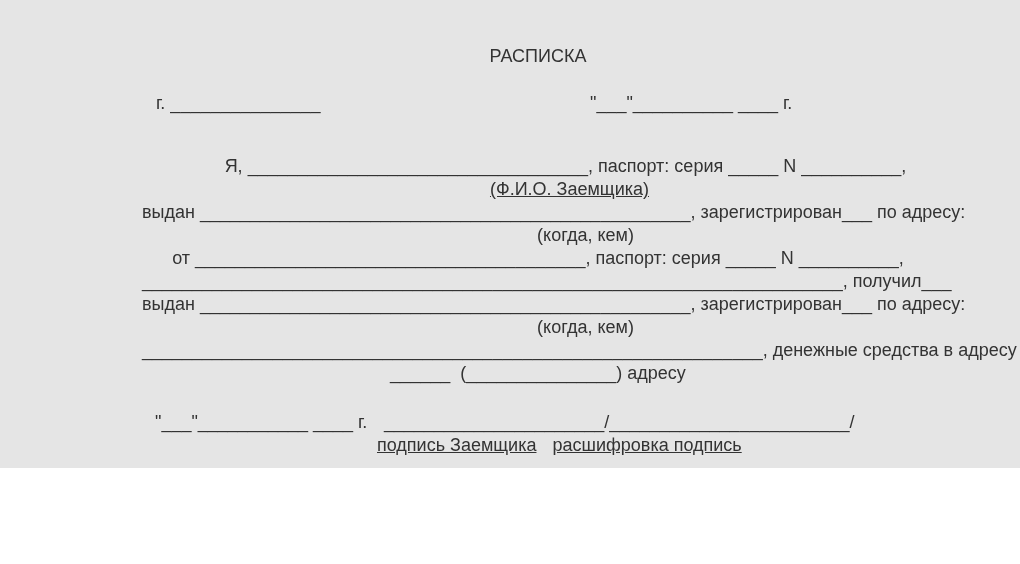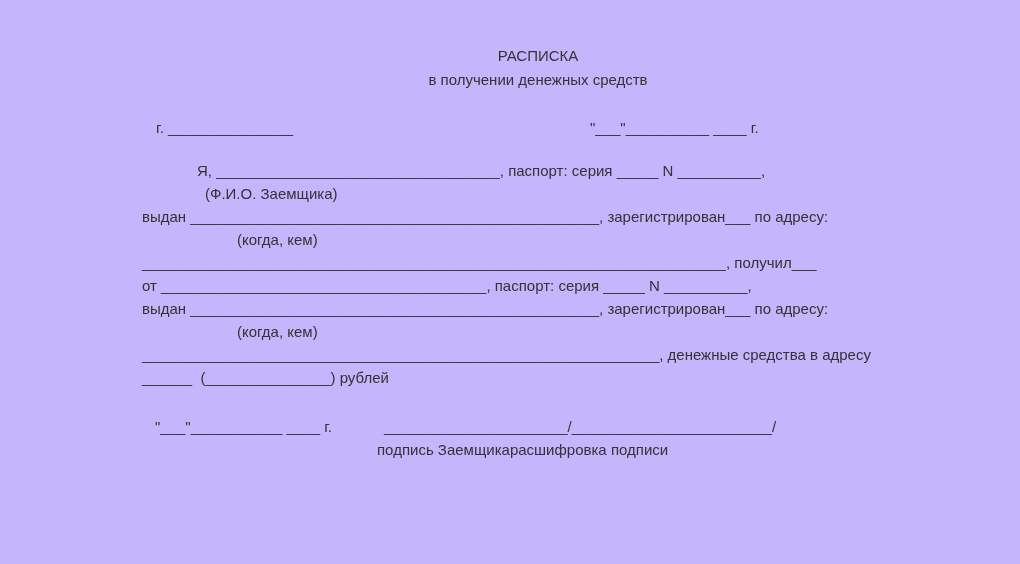--- a/index.html
+++ b/index.html
@@ -1,97 +1,98 @@
 <!DOCTYPE html>
 <html><head>
 <meta charset="utf-8">
 <style>
   html, body { margin: 0; padding: 0; background: #ffffff; }
   .page {
     position: relative;
     width: 1020px;
-    height: 564px;
-    background: #c4b5fd;
+    height: 468px;
+    background: #e5e5e5;
     overflow: hidden;
     font-family: "Liberation Sans", sans-serif;
-    font-size: 15px;
+    font-size: 18px;
     color: #333333;
   }
   .content {
     position: absolute;
     left: 142px;
     top: 44px;
     width: 792px;
   }
   .title-line {
     text-align: center;
     line-height: 24px;
     white-space: pre;
   }
   .header-row {
     position: relative;
     margin-top: 24px;
     height: 23px;
   }
   .city-field { position: absolute; left: 14px; white-space: pre; line-height: 23px; }
   .date-field { position: absolute; left: 448px; white-space: pre; line-height: 23px; }
-  .body-block { margin-top: 20px; }
+  .body-block { margin-top: 40px; text-align: center; }
   .line {
     line-height: 23px;
     white-space: pre;
   }
   .indent-55 { padding-left: 55px; }
-  .indent-63 { padding-left: 63px; }
+  .indent-63 { padding-left: 63px; text-decoration: underline; }
   .indent-95 { padding-left: 95px; }
   .indent-56 { padding-left: 56px; }
   .sig-row {
     position: relative;
     margin-top: 26px;
     height: 23px;
   }
   .sig-date { position: absolute; left: 13px; white-space: pre; line-height: 23px; }
   .sig-lines { position: absolute; left: 242px; white-space: pre; line-height: 23px; }
   .sig-caption {
     padding-left: 235px;
     display: flex;
+    gap: 16px;
     line-height: 23px;
     white-space: pre;
+    text-decoration: underline;
   }
 </style>
 </head>
 <body>
 
 <div class="page">
   <div class="content">
 
     <div class="title-line">РАСПИСКА</div>
-    <div class="title-line">в получении денежных средств</div>
 
     <div class="header-row">
       <span class="city-field">г. _______________</span>
       <span class="date-field">"___"__________ ____ г.</span>
     </div>
 
     <div class="body-block">
       <div class="line indent-55">Я, __________________________________, паспорт: серия _____ N __________,</div>
       <div class="line indent-63">(Ф.И.О. Заемщика)</div>
       <div class="line">выдан _________________________________________________, зарегистрирован___ по адресу:</div>
       <div class="line indent-95">(когда, кем)</div>
+      <div class="line">от _______________________________________, паспорт: серия _____ N __________,</div>
       <div class="line">______________________________________________________________________, получил___</div>
-      <div class="line">от _______________________________________, паспорт: серия _____ N __________,</div>
       <div class="line">выдан _________________________________________________, зарегистрирован___ по адресу:</div>
       <div class="line indent-95">(когда, кем)</div>
       <div class="line">______________________________________________________________, денежные средства в адресу</div>
-      <div class="line">______  (_______________) рублей</div>
+      <div class="line">______  (_______________) адресу</div>
     </div>
 
     <div class="sig-row">
       <span class="sig-date">"___"___________ ____ г.</span>
       <span class="sig-lines">______________________/________________________/</span>
     </div>
 
     <div class="sig-caption">
       <span>подпись Заемщика</span>
-      <span>расшифровка подписи</span>
+      <span>расшифровка подпись</span>
     </div>
 
   </div>
 </div>
 
 </body></html>

